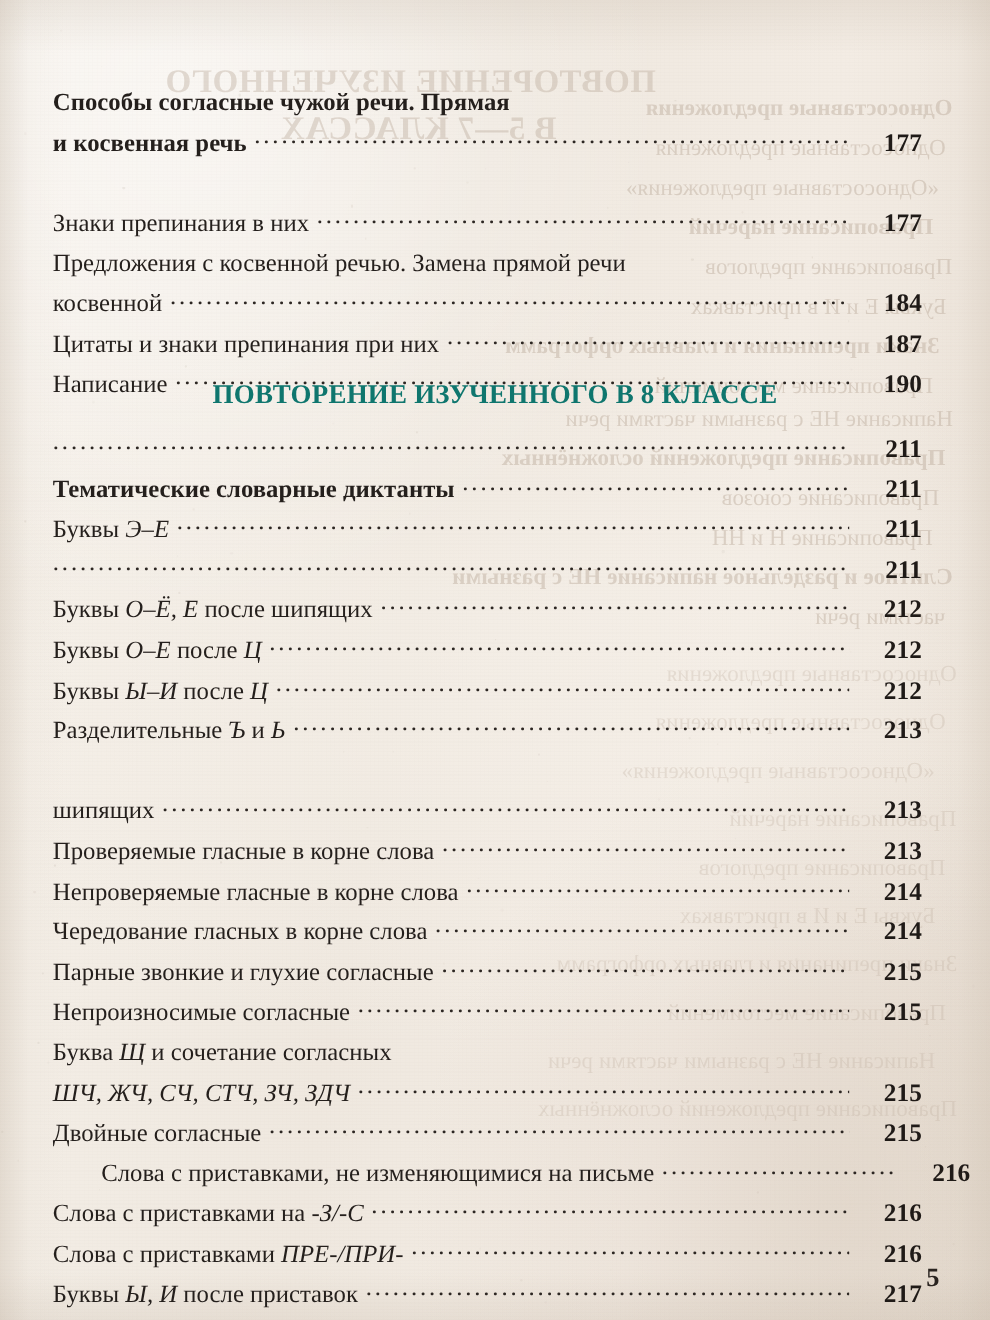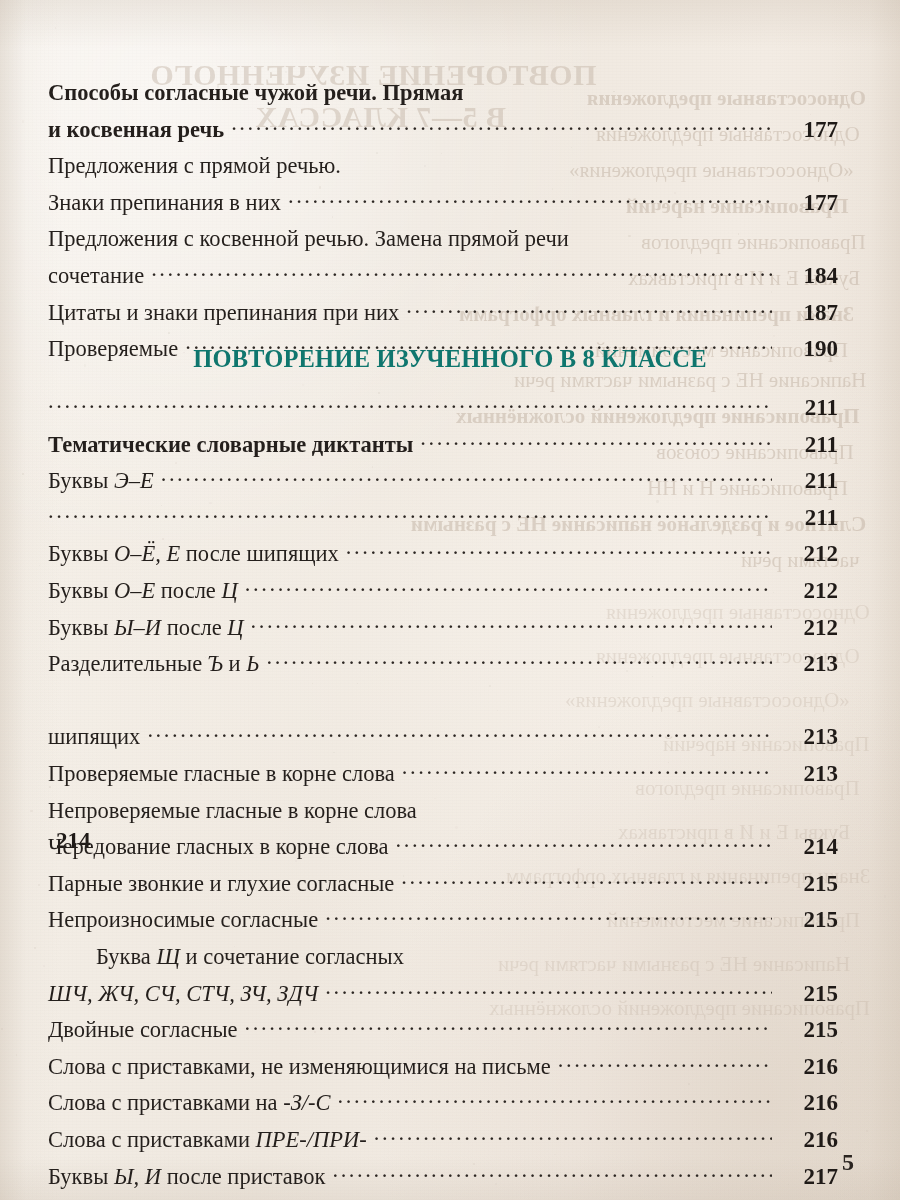--- a/index.html
+++ b/index.html
@@ -199,46 +199,45 @@
         <span class="label"><span>Способы согласные чужой речи. Прямая</span></span>
         <span class="leader none"></span>
         <span class="pg empty"></span>
       </div>
       <div class="toc-entry bold" style="top: 114.6px;">
         <span class="label"><span>и косвенная речь</span></span>
         <span class="leader"></span>
         <span class="pg">177</span>
       </div>
       <div class="toc-entry" style="top: 151.2px;">
-        <span class="label"><span>Предложения с прямой речью.</span></span>
         <span class="leader none"></span>
         <span class="pg empty"></span>
       </div>
       <div class="toc-entry" style="top: 187.8px;">
         <span class="label"><span>Знаки препинания в них</span></span>
         <span class="leader"></span>
         <span class="pg">177</span>
       </div>
       <div class="toc-entry" style="top: 224.4px;">
         <span class="label"><span>Предложения с косвенной речью. Замена прямой речи</span></span>
         <span class="leader none"></span>
         <span class="pg empty"></span>
       </div>
       <div class="toc-entry" style="top: 261px;">
-        <span class="label"><span>сочетание</span></span>
+        <span class="label"><span>косвенной</span></span>
         <span class="leader"></span>
         <span class="pg">184</span>
       </div>
       <div class="toc-entry" style="top: 297.6px; justify-content: center;">
         <span class="label"><span>Цитаты и знаки препинания при них</span></span>
         <span class="leader"></span>
         <span class="pg">187</span>
       </div>
       <div class="toc-entry" style="top: 334.2px;">
-        <span class="label"><span>Проверяемые</span></span>
+        <span class="label"><span>Написание</span></span>
         <span class="leader"></span>
         <span class="pg">190</span>
       </div>
     </div>
 
   <div class="section-heading" style="top:345px;">ПОВТОРЕНИЕ ИЗУЧЕННОГО В 8 КЛАССЕ</div>
 
   <div id="main-entries">
       <div class="toc-entry bold" style="top: 393px;">
         <span class="leader"></span>
@@ -285,56 +284,56 @@
       <div class="toc-entry" style="top: 722.4px;">
         <span class="label"><span>шипящих</span></span>
         <span class="leader"></span>
         <span class="pg">213</span>
       </div>
       <div class="toc-entry" style="top: 759px;">
         <span class="label"><span>Проверяемые гласные в корне слова</span></span>
         <span class="leader"></span>
         <span class="pg">213</span>
       </div>
-      <div class="toc-entry" style="top: 795.6px; flex-direction: column;">
+      <div class="toc-entry" style="top: 795.6px;">
         <span class="label"><span>Непроверяемые гласные в корне слова</span></span>
         <span class="leader"></span>
         <span class="pg">214</span>
       </div>
       <div class="toc-entry" style="top: 832.2px;">
         <span class="label"><span>Чередование гласных в корне слова</span></span>
         <span class="leader"></span>
         <span class="pg">214</span>
       </div>
       <div class="toc-entry" style="top: 868.8px;">
         <span class="label"><span>Парные звонкие и глухие согласные</span></span>
         <span class="leader"></span>
         <span class="pg">215</span>
       </div>
       <div class="toc-entry" style="top: 905.4px;">
         <span class="label"><span>Непроизносимые согласные</span></span>
         <span class="leader"></span>
         <span class="pg">215</span>
       </div>
-      <div class="toc-entry" style="top: 942px; margin-left: 48px;">
+      <div class="toc-entry" style="top: 942px;">
         <span class="label"><span>Буква </span><i>Щ</i><span> и сочетание согласных</span></span>
         <span class="leader none"></span>
         <span class="pg empty"></span>
       </div>
       <div class="toc-entry" style="top: 978.6px;">
         <span class="label"><i>ШЧ, ЖЧ, СЧ, СТЧ, ЗЧ, ЗДЧ</i></span>
         <span class="leader"></span>
         <span class="pg">215</span>
       </div>
       <div class="toc-entry" style="top: 1015.2px;">
         <span class="label"><span>Двойные согласные</span></span>
         <span class="leader"></span>
         <span class="pg">215</span>
       </div>
-      <div class="toc-entry" style="top: 1051.8px;">
+      <div class="toc-entry" style="top: 1051.8px; margin-left: 44px;">
         <span class="label"><span>Слова с приставками, не изменяющимися на письме</span></span>
         <span class="leader"></span>
         <span class="pg">216</span>
       </div>
       <div class="toc-entry" style="top: 1088.4px;">
         <span class="label"><span>Слова с приставками на </span><i>-З/-С</i></span>
         <span class="leader"></span>
         <span class="pg">216</span>
       </div>
       <div class="toc-entry" style="top: 1125px;">

